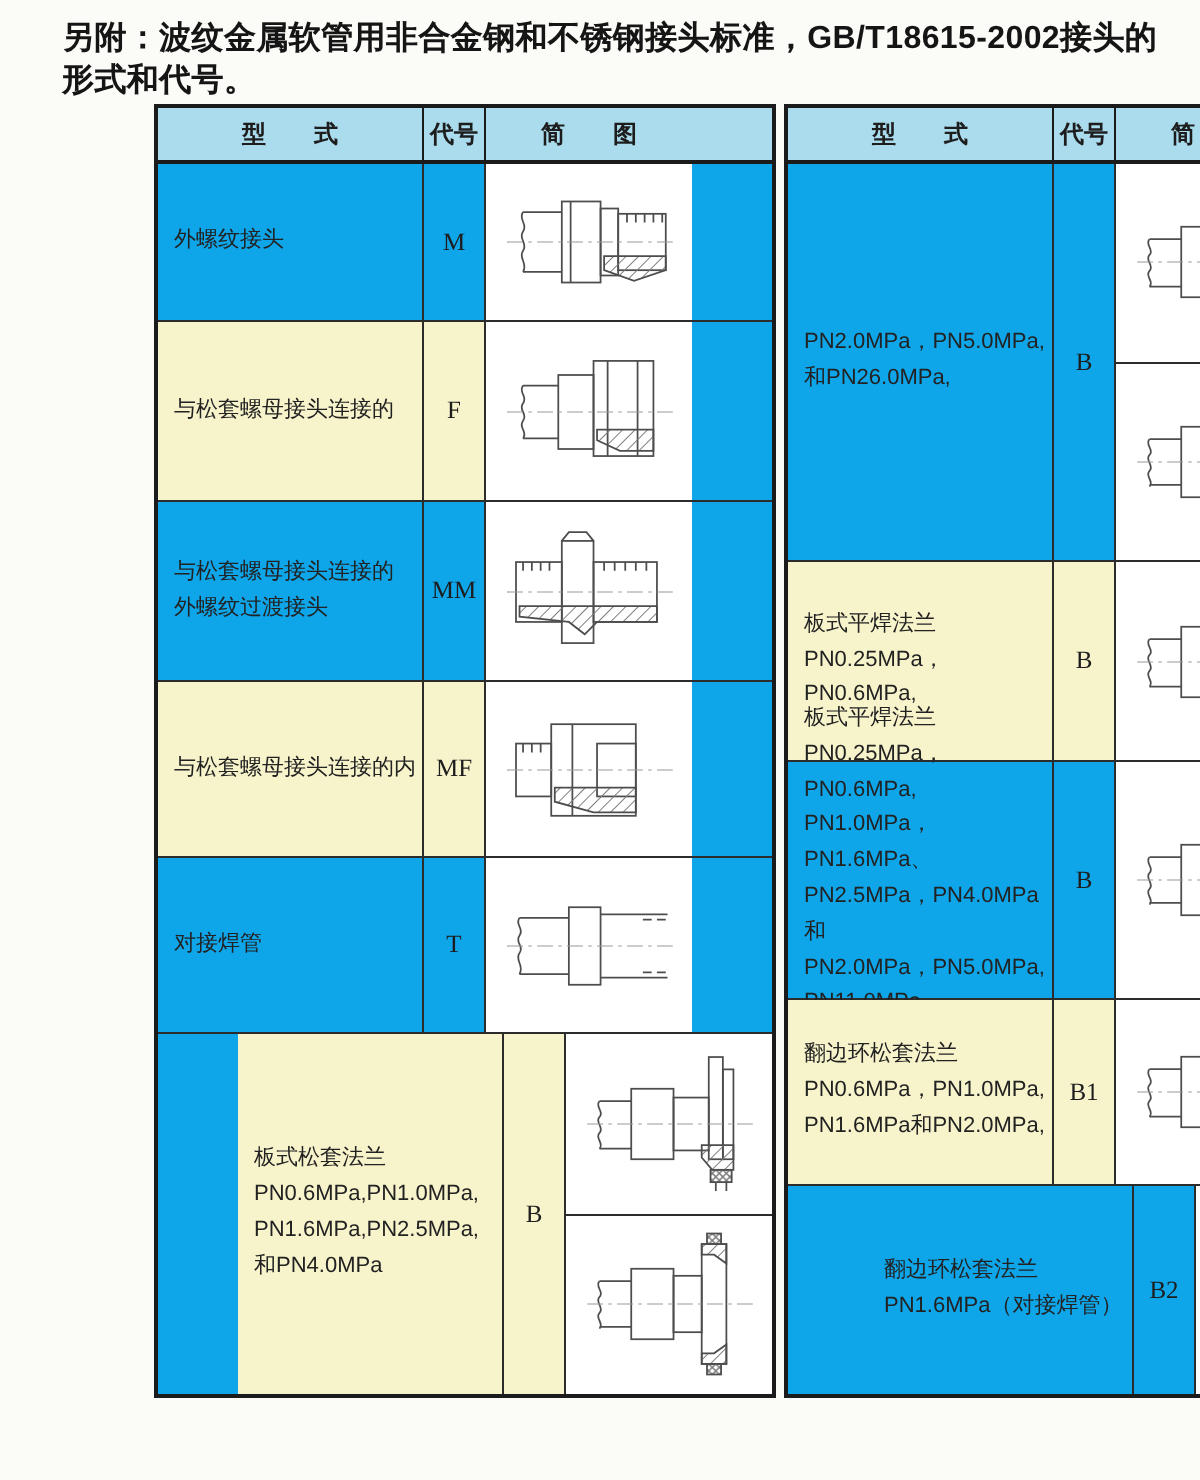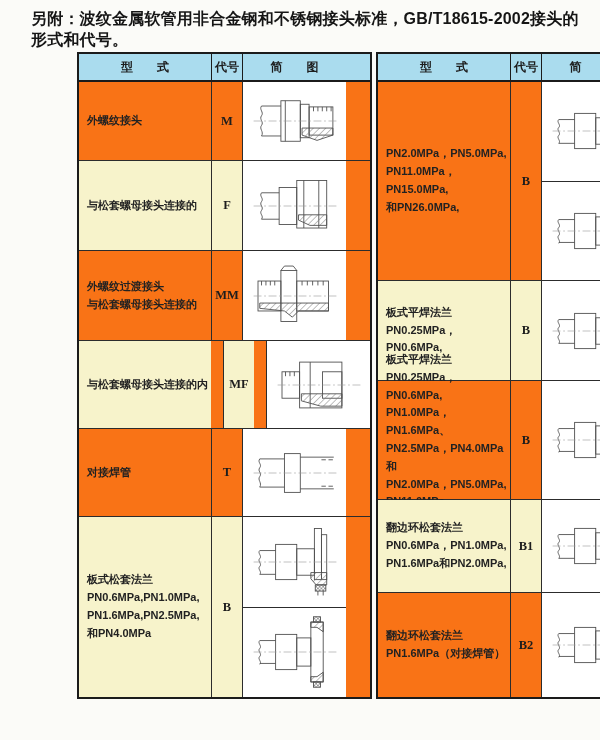--- a/index.html
+++ b/index.html
@@ -19,22 +19,22 @@
   .ftable{border:2px solid #1b1b1b;background:#ffffff;}
   .thead{display:flex;height:26px;background:var(--header-bg,#aadcee);border-bottom:2px solid #1b1b1b;}
   .th{
     box-sizing:border-box;display:flex;align-items:center;justify-content:center;
     font-size:12px;font-weight:bold;color:#1d1d1d;
   }
   .w-type{width:132px;}
   .w-code{width:31px;}
   .w-diag{width:104px;}
   .th.w-code,.th.w-diag{border-left:1px solid #1b1b1b;}
-  .row{display:flex;box-sizing:border-box;border-bottom:1px solid #2c2c2c;background:#f97316;font-weight:bold;}
-  .row:last-child{border-bottom:none;}
+  .row{display:flex;box-sizing:border-box;border-bottom:1px solid #2c2c2c;background:#0ea5e9;}
+  .row:last-child{border-bottom:none;padding-left:40px;}
   .c{box-sizing:border-box;}
   .c.t{
     width:132px;display:flex;flex-direction:column;justify-content:center;
     padding:4px 3px 4px 8px;font-size:11px;line-height:1.62;color:#222;
   }
   .c.k{
     width:31px;border-left:1px solid #2c2c2c;
     display:flex;align-items:center;justify-content:center;
     font-family:"Liberation Serif",serif;font-size:12.5px;color:#1d1d1d;
   }
@@ -109,42 +109,42 @@
                     <path d="M60,13 V67 M77,13 V67"></path>
                     <polygon points="54,52 86,52 86,64 67,64 54,58" fill="url(#hatch)"></polygon>
                     <path d="M3,42 H97" stroke="#999" stroke-width="0.7" stroke-dasharray="9 3 2 3"></path>
                   </g>
                 </svg>
               </div>
             </div>
           </div>
           <div class="row" style="height: 90px;">
             <div class="c t">
+              <div>与松套螺母接头连接的</div>
               <div>外螺纹过渡接头</div>
-              <div>与松套螺母接头连接的</div>
             </div>
             <div class="c k">MM</div>
             <div class="c d">
               <div class="sub">
                 <svg class="diag" width="92" height="74" viewBox="0 0 100 84">
                   <g fill="none" stroke="#4d4d4d" stroke-width="1">
                     <rect x="8" y="25" width="26" height="34"></rect>
                     <path d="M12,25 V30 M17,25 V30 M22,25 V30 M27,25 V30"></path>
                     <rect x="34" y="13" width="18" height="58"></rect>
                     <path d="M34,13 L38,8 H48 L52,13"></path>
                     <rect x="52" y="25" width="36" height="34"></rect>
                     <path d="M58,25 V30 M64,25 V30 M70,25 V30 M76,25 V30 M82,25 V30"></path>
                     <polygon points="10,50 88,50 88,59 54,59 47,66 38,59 10,56" fill="url(#hatch)"></polygon>
                     <path d="M3,42 H97" stroke="#999" stroke-width="0.7" stroke-dasharray="9 3 2 3"></path>
                   </g>
                 </svg>
               </div>
             </div>
           </div>
-          <div class="row hl" style="height: 88px; gap: 12px;">
+          <div class="row hl" style="height: 88px;">
             <div class="c t">
               <div>与松套螺母接头连接的内</div>
             </div>
             <div class="c k">MF</div>
             <div class="c d">
               <div class="sub">
                 <svg class="diag" width="92" height="74" viewBox="0 0 100 84">
                   <g fill="none" stroke="#4d4d4d" stroke-width="1">
                     <rect x="8" y="27" width="20" height="30"></rect>
                     <path d="M12,27 V32 M17,27 V32 M22,27 V32"></path>
@@ -227,21 +227,20 @@
     <div class="ftable">
       <div class="thead">
         <div class="th w-type">型　　式</div>
         <div class="th w-code">代号</div>
         <div class="th w-diag">简　　图</div>
       </div>
       <div>
           <div class="row" style="height: 199px;">
             <div class="c t">
               <div>PN2.0MPa，PN5.0MPa,</div>
-              <div>PN11.0MPa，PN15.0MPa,</div>
               <div>和PN26.0MPa,</div>
             </div>
             <div class="c k">B</div>
             <div class="c d">
               <div class="sub">
                 <svg class="diag" width="92" height="74" viewBox="0 0 100 84">
                   <g fill="none" stroke="#4d4d4d" stroke-width="1">
                     <path d="M10,29 c-3,3 3,6 0,9 c-3,3 3,6 0,9 c-3,3 3,6 0,9"></path>
                     <path d="M10,29 H28 M10,56 H28"></path>
                     <rect x="28" y="22" width="24" height="40"></rect>

